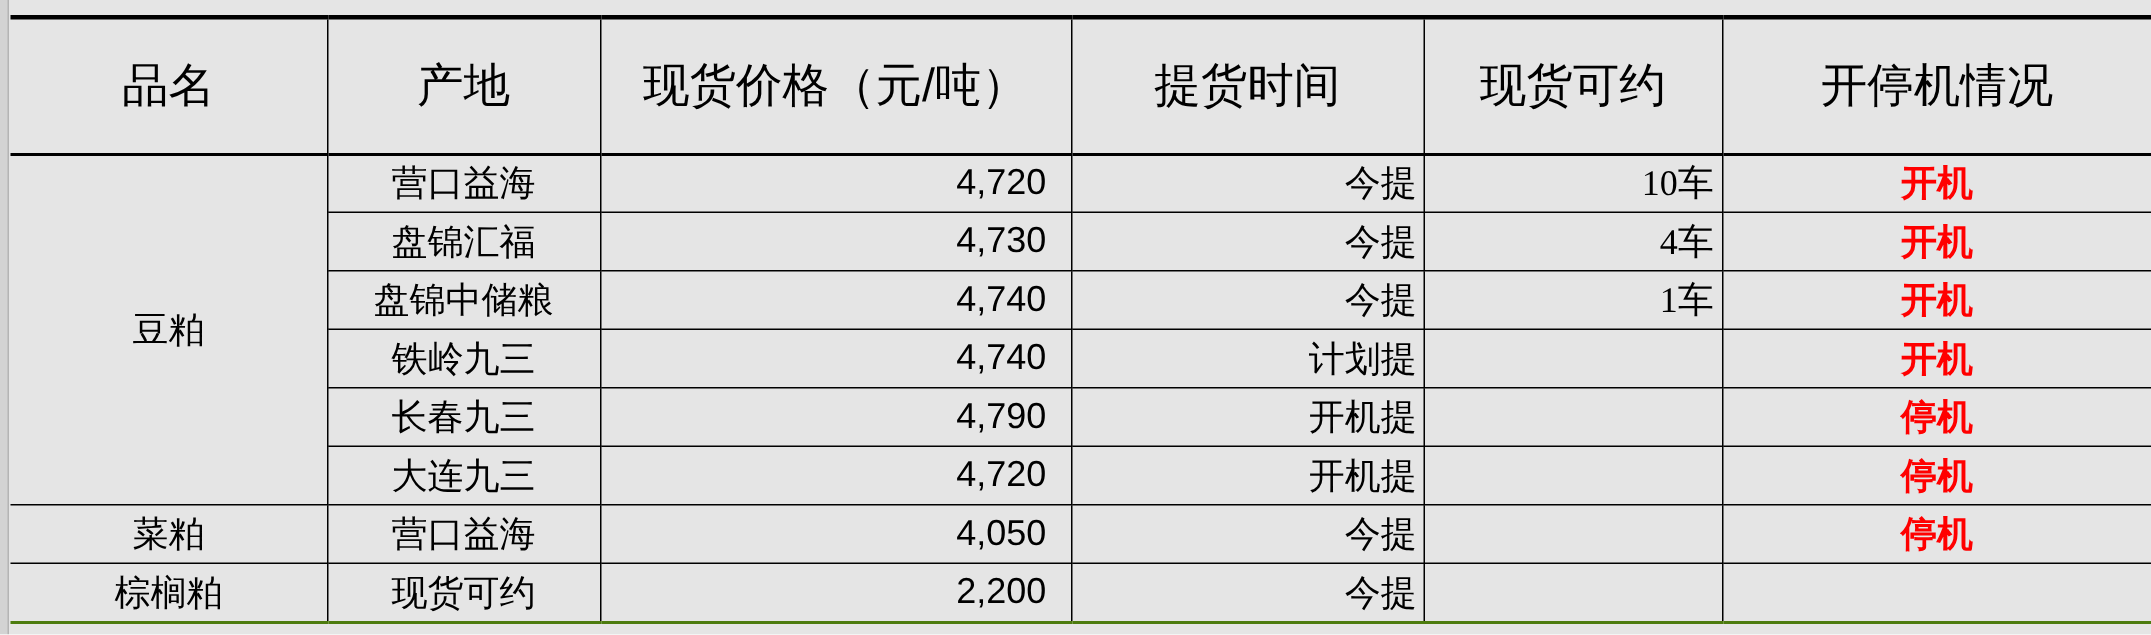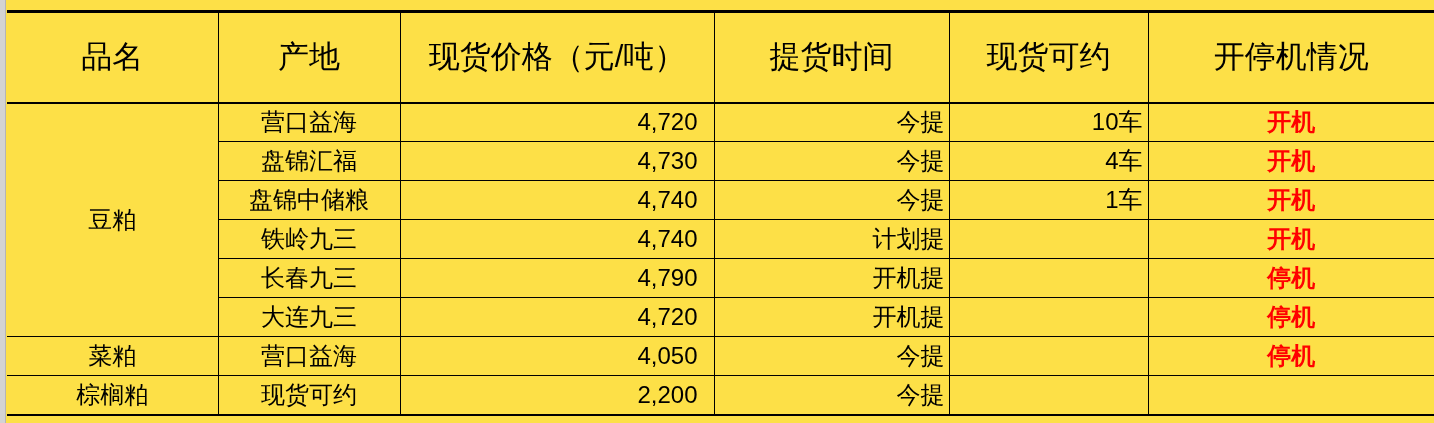--- a/index.html
+++ b/index.html
@@ -4,21 +4,21 @@
 <style>
   html, body {
     margin: 0;
     padding: 0;
     background: #ffffff;
   }
   .screen {
     position: relative;
     width: 1434px;
     height: 423px;
-    background: #fde047;
+    background: #e5e5e5;
     overflow: hidden;
     font-family: "Liberation Sans", "DejaVu Sans", sans-serif;
     color: #000000;
   }
   .window-edge {
     position: absolute;
     left: 0; top: 0;
     width: 6px; height: 423px;
     background: #d3d3d3;
     border-right: 1px solid #b4b4b4;
@@ -46,27 +46,27 @@
 
   .price-table thead th {
     border-top: 3px solid #000000;
     border-bottom: 2px solid #000000;
     height: 91px;
     font-size: 31px;
     font-weight: normal;
     text-align: center;
   }
   .price-table tbody td { height: 39px; font-size: 24px; }
-  .price-table tr.last-row td { border-bottom: 2px solid #000000; }
+  .price-table tr.last-row td { border-bottom: 2px solid #4d7c0f; }
 
   td.c-name   { text-align: center; }
   td.c-origin { text-align: center; }
   td.c-price  { text-align: right; padding-right: 16px; font-size: 31px; padding-left: 44px; }
   td.c-pickup { text-align: right; padding-right: 4px; margin-top: 20px; }
-  td.c-avail  { text-align: right; padding-right: 5px; font-size: 29px; }
+  td.c-avail  { text-align: right; padding-right: 5px; font-size: 29px; font-family: Liberation Serif, serif; }
   td.c-status {
     text-align: center;
     color: #ff0000;
     font-family: Liberation Sans, sans-serif;
     font-weight: bold;
     font-size: 28px;
   }
 </style>
 </head>
 <body>

